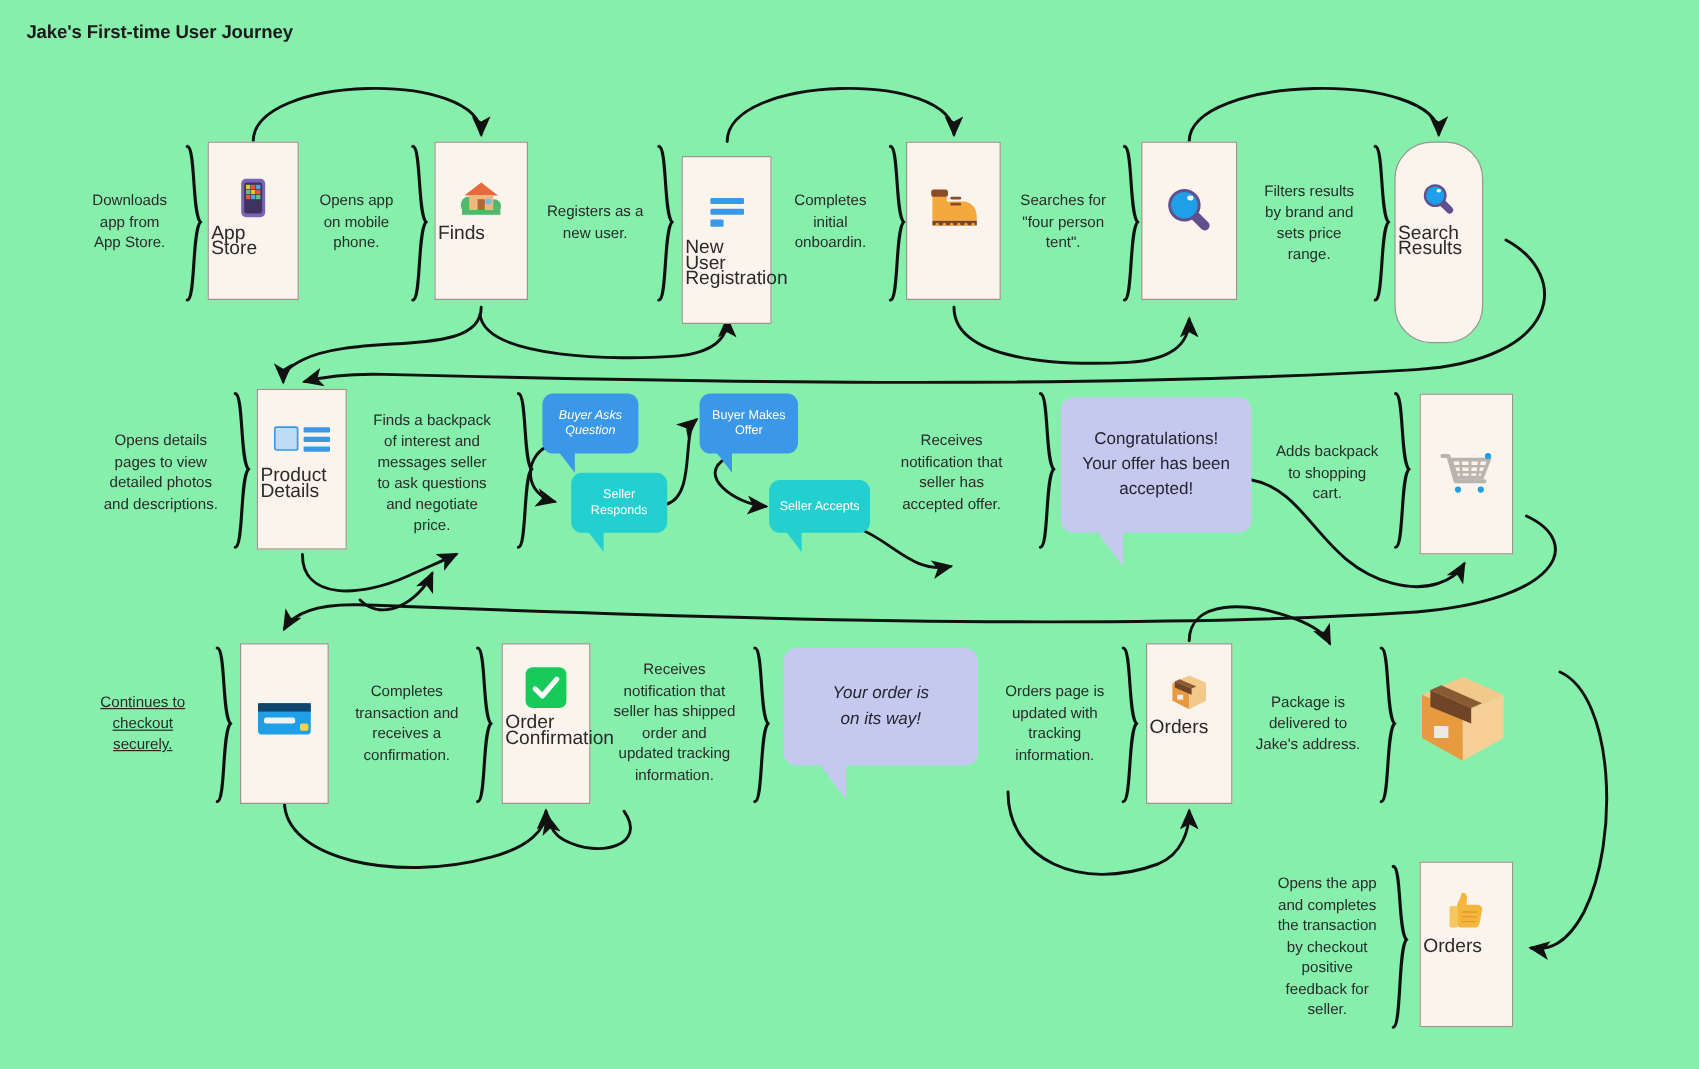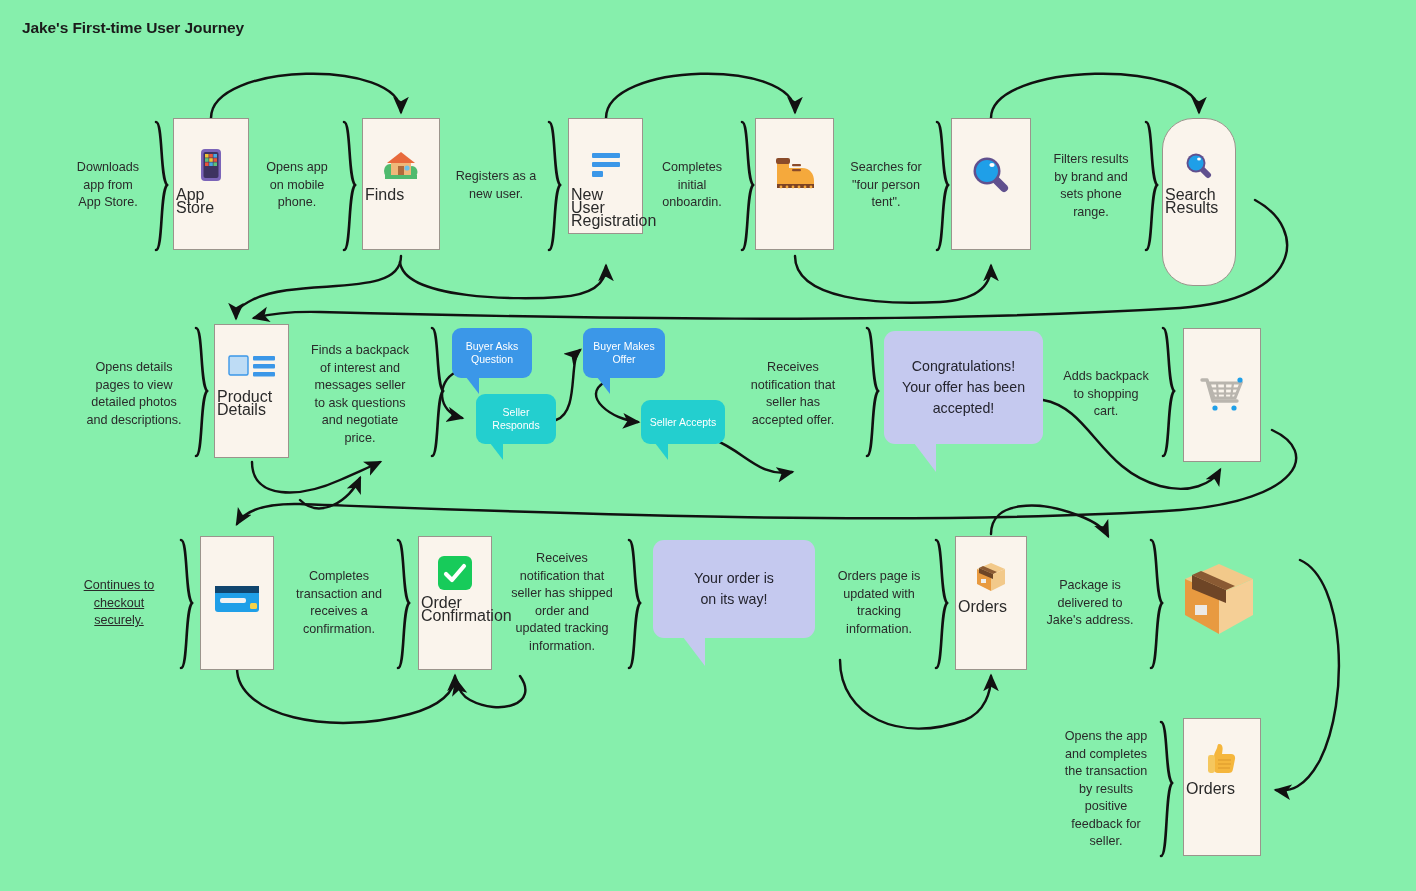--- a/index.html
+++ b/index.html
@@ -259,21 +259,21 @@
         <circle cx="24" cy="19" r="2.6" fill="#6ec0e8"></circle>
         <rect x="2" y="26" width="32" height="4" fill="#4fba6e"></rect>
       </svg>
     </div>
     <div class="cap">Finds</div>
   </div>
 
   <div class="note" style="left:444px; top:168px; width:104px;">Registers as a
 new user.</div>
 
-  <div class="node" style="left:568px; top:118px; width:75px; height:116px;">
+  <div class="node" style="left:568px; top:130px; width:75px; height:140px;">
     <div class="glyph">
       <svg width="34" height="30" viewBox="0 0 34 30">
         <rect x="3" y="3" width="28" height="5" rx="1" fill="#3b97e8"></rect>
         <rect x="3" y="12" width="28" height="5" rx="1" fill="#3b97e8"></rect>
         <rect x="3" y="21" width="11" height="6" rx="1" fill="#3b97e8"></rect>
       </svg>
     </div>
     <div class="cap">New User
 Registration</div>
   </div>
@@ -316,21 +316,21 @@
         <circle cx="17" cy="18" r="13.5" fill="#60508e"></circle>
         <circle cx="17" cy="18" r="11" fill="#1f9fe8"></circle>
         <ellipse cx="22" cy="12" rx="2.6" ry="2" fill="#ffffff"></ellipse>
       </svg>
     </div>
     <div class="cap"></div>
   </div>
 
   <div class="note" style="left:1041px; top:151px; width:100px;">Filters results
 by brand and
-sets phone
+sets price
 range.</div>
 
   <div class="node" style="left:1162px; top:118px; width:74px; height:168px;border-radius:31px;">
     <div class="glyph">
       <svg width="30" height="28" viewBox="0 0 30 28">
         <path d="M17 17 L24 24" stroke="#60508e" stroke-width="6" stroke-linecap="round" fill="none"></path>
         <circle cx="12" cy="12" r="9.5" fill="#60508e"></circle>
         <circle cx="12" cy="12" r="7.6" fill="#1f9fe8"></circle>
         <ellipse cx="15" cy="8" rx="1.9" ry="1.5" fill="#ffffff"></ellipse>
       </svg>
@@ -357,21 +357,21 @@
 Details</div>
   </div>
 
   <div class="note" style="left:303px; top:342px; width:114px;">Finds a backpack
 of interest and
 messages seller
 to ask questions
 and negotiate
 price.</div>
 
-  <div class="bubble blue" style="left:452px; top:328px; width:80px; height:50px;">
+  <div class="bubble blue" style="left:452px; top:328px; width:80px; height:50px;font-style:italic;">
     <span>Buyer Asks
 Question</span>
     <span class="tail"></span>
   </div>
 
   <div class="bubble teal" style="left:476px; top:394px; width:80px; height:50px;">
     <span>Seller
 Responds</span>
     <span class="tail"></span>
   </div>
@@ -455,21 +455,21 @@
 Confirmation</div>
   </div>
 
   <div class="note" style="left:500px; top:550px; width:124px;">Receives
 notification that
 seller has shipped
 order and
 updated tracking
 information.</div>
 
-  <div class="callout" style="left:653px; top:540px; width:162px; height:98px;">
+  <div class="callout" style="left:653px; top:540px; width:162px; height:98px;font-style:italic;">
     <span>Your order is
 on its way!</span>
     <span class="tail"></span>
   </div>
 
   <div class="note" style="left:827px; top:568px; width:104px;">Orders page is
 updated with
 tracking
 information.</div>
 
@@ -498,21 +498,21 @@
       <path d="M72 18 L38 33 L38 73 L72 54 Z" fill="#f5cf96"></path>
       <path d="M20 10 L54 25 L45 29 L11 14 Z" fill="#8a5a33"></path>
       <path d="M11 14 L45 29 L45 42 L11 28 Z" fill="#6e4526"></path>
       <rect x="14" y="44" width="12" height="10" fill="#eceae6"></rect>
     </svg>
   </div>
 
   <div class="note" style="left:1056px; top:728px; width:100px;">Opens the app
 and completes
 the transaction
-by results
+by checkout
 positive
 feedback for
 seller.</div>
 
   <div class="node" style="left:1183px; top:718px; width:78px; height:138px;">
     <div class="glyph" style="margin-top:22px;">
       <svg width="30" height="34" viewBox="0 0 30 34">
         <path d="M12 2 C15 2 16 5 15.5 8 L15 12 L24 12 C27 12 28.5 14 28 17 L26 27
                  C25.5 30 24 31 21.5 31 L11 31 C8.5 31 7 29.5 7 27 L7 14
                  C7 11 9 9 10 6 C10.6 4 10.5 2 12 2 Z" fill="#f5b63c"></path>

